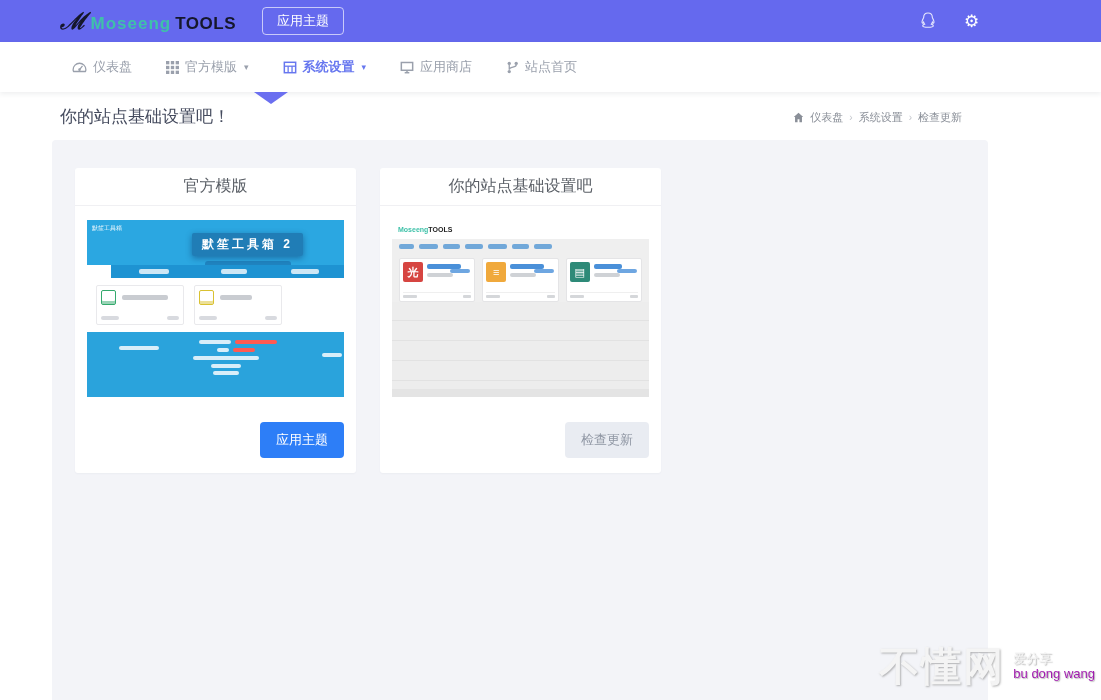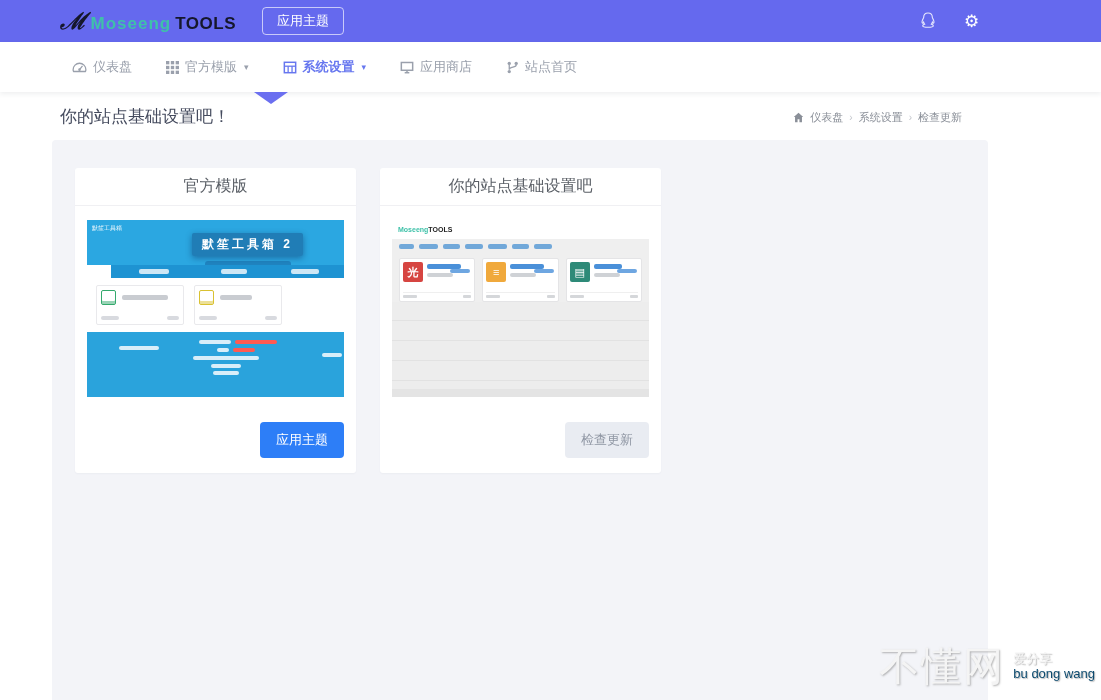--- a/index.html
+++ b/index.html
@@ -116,25 +116,25 @@
   .p2-foot { position:absolute; left:3px; right:3px; bottom:3px; border-top:1px solid #efefef;
     padding-top:2px; display:flex; justify-content:space-between; }
   .p2-mini { height:3px; border-radius:1px; background:#d5d7da; }
   .p2-rest { flex:1; position:relative; background:#ededed; }
   .p2-line { position:absolute; left:0; right:0; height:1px; background:#e2e2e2; }
   .p2-bottom { height:8px; background:#e4e4e4; }
 
   
   .watermark { position:absolute; right:6px; bottom:6px; display:flex; align-items:center;
     gap:8px; pointer-events:none; }
-  .wm-big { font-size:40px; font-weight:normal; color:#f4f4f4;
+  .wm-big { font-size:40px; font-weight:bold; color:#f4f4f4;
     text-shadow:1px 1px 2px rgba(120,120,120,.55); letter-spacing:2px; }
   .wm-side { display:flex; flex-direction:column; line-height:1.15; }
   .wm-cn { font-size:13px; color:#f2f2f2; text-shadow:1px 1px 1px rgba(120,120,120,.5); }
-  .wm-en { font-size:13px; color:#0c4a6e; text-shadow:1px 1px 1px rgba(120,120,120,.5); }
+  .wm-en { font-size:13px; color:#a21caf; text-shadow:1px 1px 1px rgba(120,120,120,.5); }
 </style>
 </head>
 <body>
 
 <div class="viewport">
 
   <div class="topbar">
     <div class="logo">
       <span class="logo-mark">ℳ</span>
       <span class="logo-colored">Moseeng</span>

